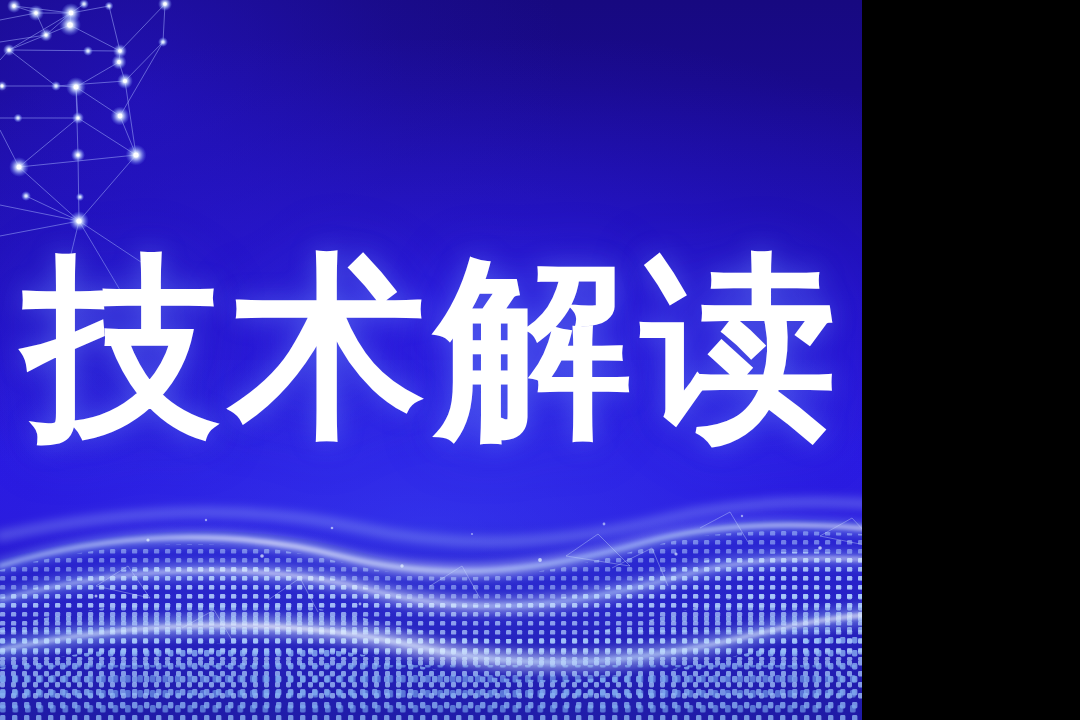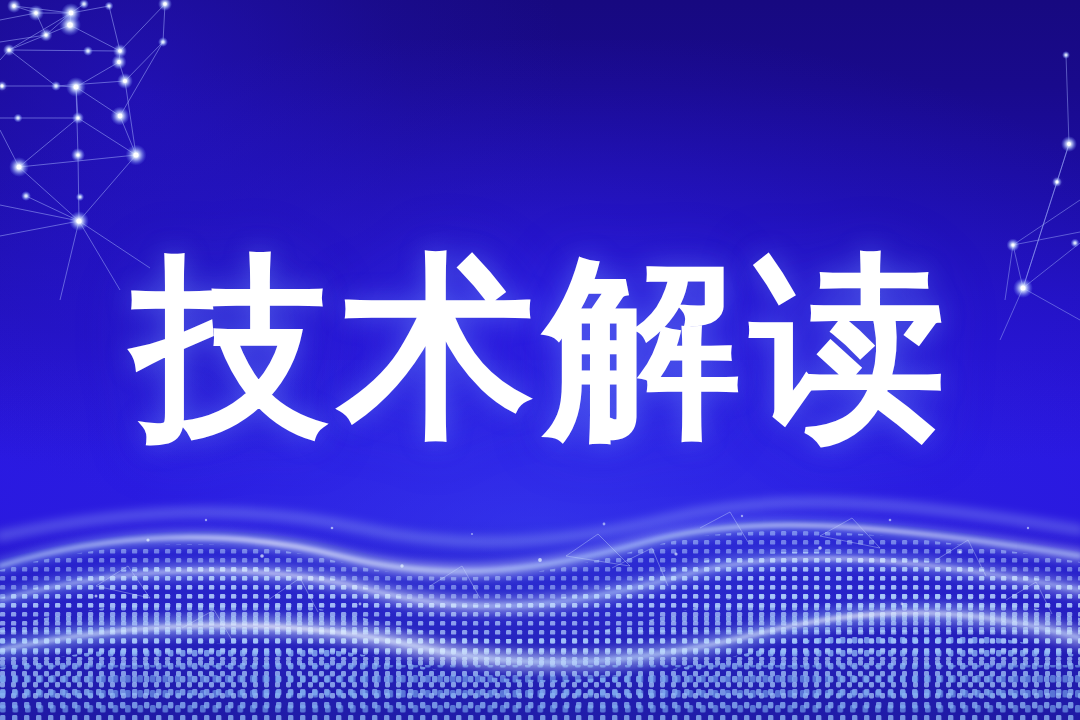--- a/index.html
+++ b/index.html
@@ -2,21 +2,21 @@
 <html><head>
 <meta charset="utf-8">
 <style>
   html, body {
     margin: 0;
     padding: 0;
     background: #000;
   }
   #banner {
     position: relative;
-    width: 1080px;
+    width: 862px;
     height: 720px;
     overflow: hidden;
     font-family: "Liberation Sans", "DejaVu Sans", sans-serif;
     background: #0369a1;
   }
 
   
   .bg-base {
     position: absolute;
     inset: 0;

